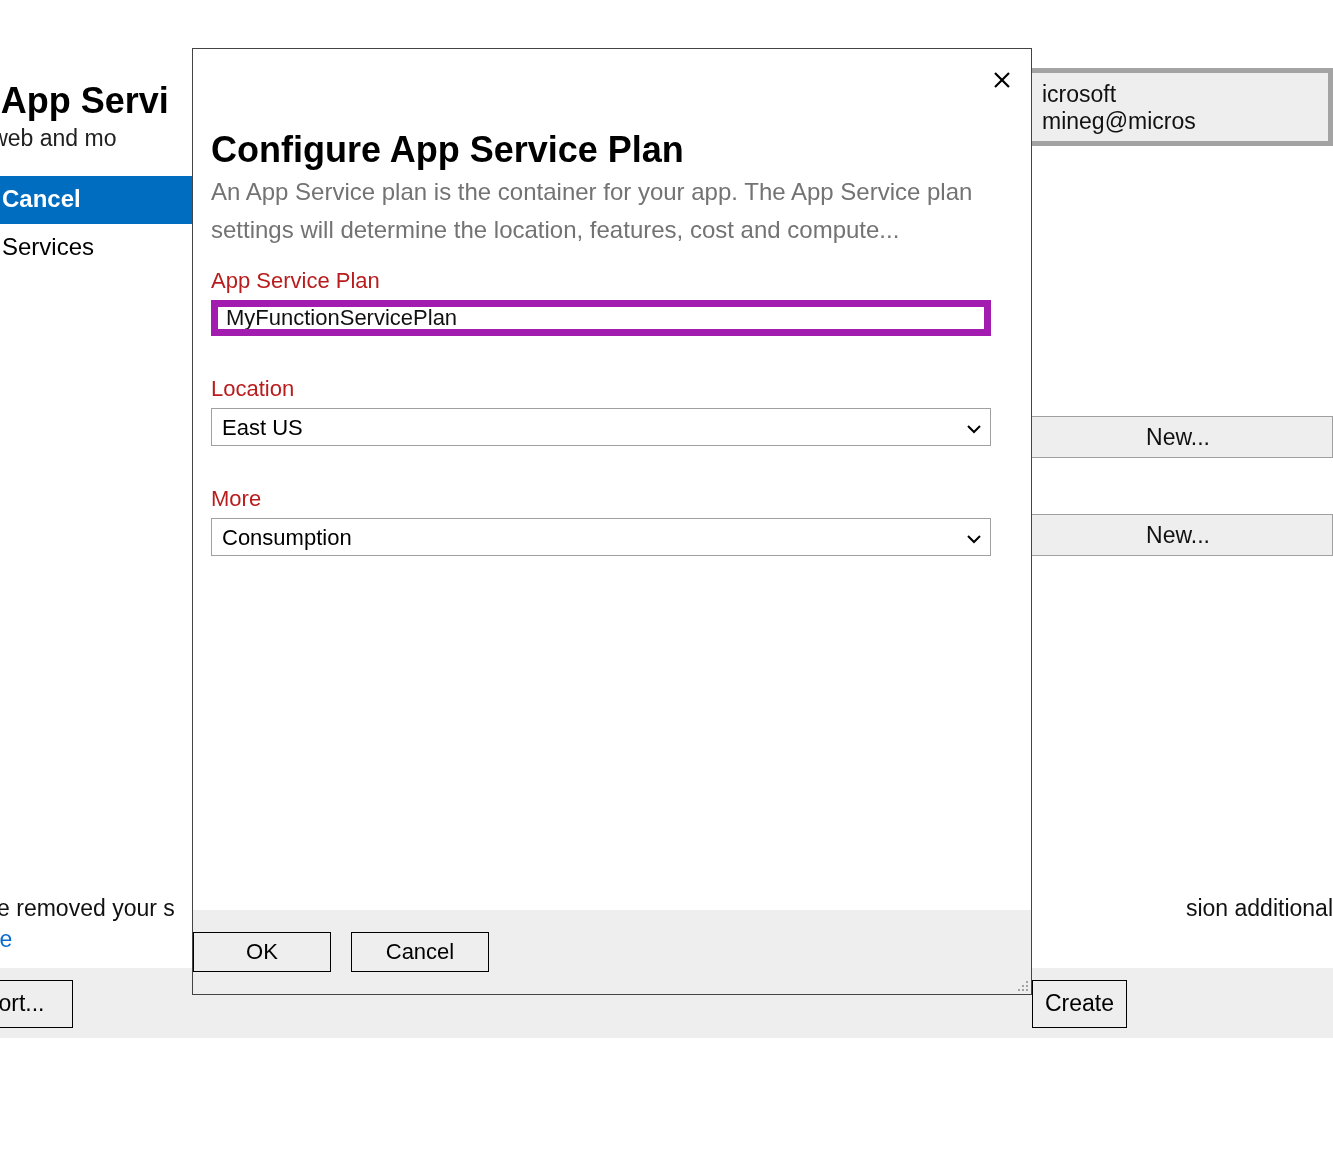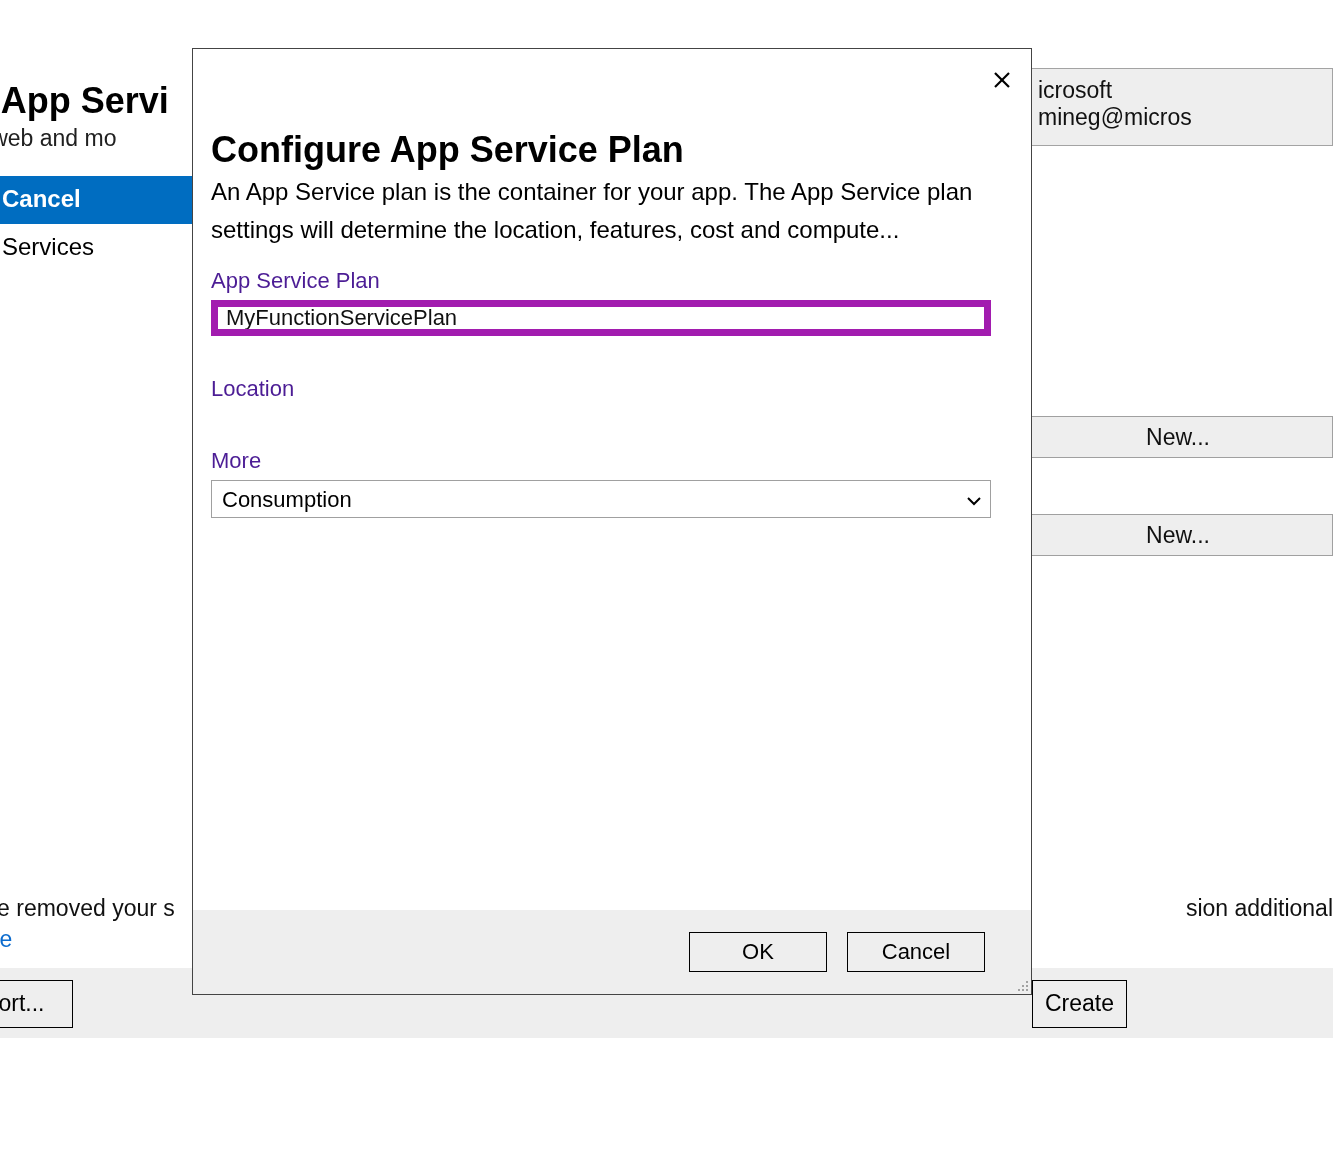--- a/index.html
+++ b/index.html
@@ -38,21 +38,21 @@
       color: #202020;
     }
 
     .bg-identity {
       position: absolute;
       top: 68px;
       right: 0;
       width: 310px;
       height: 78px;
       background: #eeeeee;
-      border: 1px solid #a3a3a3;
+      border: 5px solid #a3a3a3;
       padding: 8px 14px;
       font-size: 23px;
       color: #111;
       overflow: hidden;
     }
 
     .sidebar {
       position: absolute;
       left: -2px;
       top: 176px;
@@ -165,27 +165,27 @@
     .modal-title {
       font-size: 36px;
       font-weight: 700;
       margin-top: 68px;
       margin-bottom: 2px;
     }
 
     .modal-desc {
       font-size: 24px;
       line-height: 1.57;
-      color: #000000;
+      color: #737373;
       margin-bottom: 20px;
     }
 
     .field-label {
       font-size: 22px;
-      color: #4c1d95;
+      color: #b91c1c;
       margin-top: 8px;
       margin-bottom: 6px;
     }
 
     .text-input {
       width: 780px;
       height: 36px;
       border: 7px solid #a21caf;
       font-family: inherit;
       font-size: 22px;
@@ -217,21 +217,20 @@
       right: 10px;
       top: 50%;
       transform: translateY(-50%);
       pointer-events: none;
     }
 
     .modal-footer {
       height: 84px;
       background: #eeeeee;
       display: flex;
-      justify-content: flex-end;
       align-items: center;
       padding-right: 46px;
       gap: 20px;
       border-top: none;
       position: relative;
     }
 
     .modal-btn {
       width: 138px;
       height: 40px;
@@ -302,20 +301,30 @@
   <div class="modal-content">
     <div class="modal-title">Configure App Service Plan</div>
     <div class="modal-desc">An App Service plan is the container for your app. The App Service plan settings will determine the location, features, cost and compute...</div>
 
     <div class="field-label">App Service Plan</div>
     <input type="text" class="text-input" value="MyFunctionServicePlan" style="">
 
     <div class="spacer"></div>
 
     <div class="field-label">Location</div>
+    <div class="select-wrap">
+      <select class="select-input">
+        <option>East US</option>
+      </select>
+      <span class="select-caret">
+        <svg width="14" height="9" viewBox="0 0 14 9">
+            <polyline points="1,1 7,7 13,1" fill="none" stroke="#000" stroke-width="2"></polyline>
+          </svg>
+      </span>
+    </div>
 
     <div class="spacer"></div>
 
     <div class="field-label">More</div>
     <div class="select-wrap">
       <select class="select-input">
         <option>Consumption</option>
       </select>
       <span class="select-caret">
         <svg width="14" height="9" viewBox="0 0 14 9">

